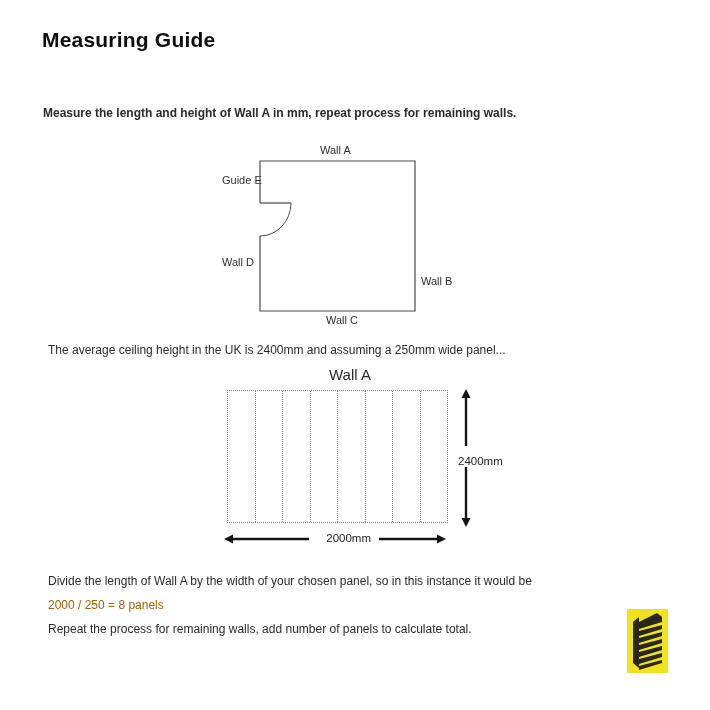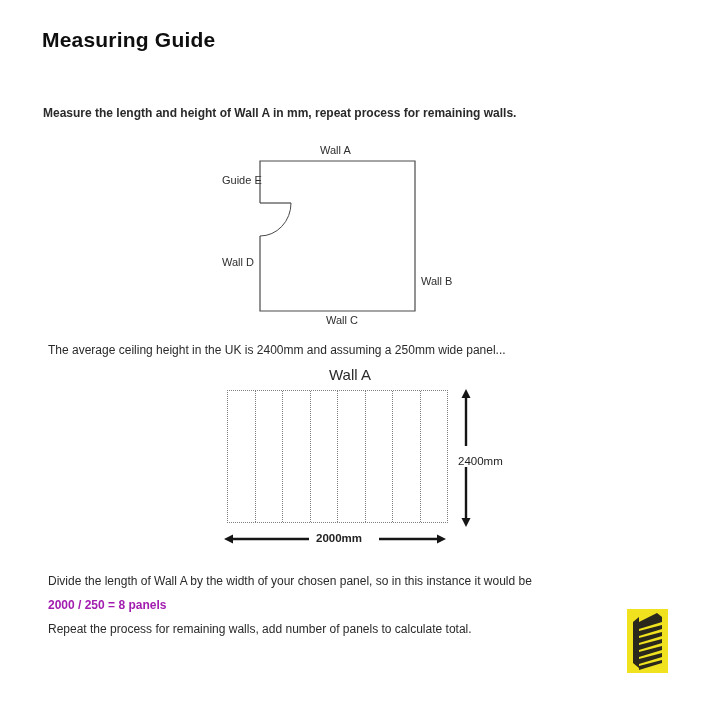--- a/index.html
+++ b/index.html
@@ -4,21 +4,21 @@
 <style>
   html,body { margin:0; padding:0; background:#ffffff; }
   .page {
     position:relative; width:710px; height:710px; background:#ffffff;
     font-family:"Liberation Sans","DejaVu Sans",sans-serif; color:#1f1f1f;
     overflow:hidden;
   }
   .abs { position:absolute; }
   .doc-title { left:42px; top:28px; font-size:21px; font-weight:700; color:#0e0e0e; letter-spacing:0.2px; }
   .body-text { font-size:12px; color:#2a2a2a; white-space:nowrap; }
-  .bold { font-weight:700; color:#a21caf; }
+  .bold { font-weight:400; color:#a16207; }
   .wall-label { font-size:11px; color:#2e2e2e; white-space:nowrap; }
   .panel-title { left:310px; top:366px; width:80px; text-align:center; font-size:15px; color:#2a2a2a; }
   .dim-label { font-size:11.5px; color:#222222; white-space:nowrap; }
 
   .panel-box {
     left:227px; top:390px; width:221px; height:133px;
     box-sizing:border-box; border:1px dotted #7e7e7e;
     display:flex; flex-direction:row;
   }
   .panel-cell { flex:1; border-right:1px dotted #7e7e7e; }
@@ -68,21 +68,21 @@
     <polygon points="8,139 3.5,130 12.5,130" fill="#151515"></polygon>
   </svg>
   <div class="abs dim-label" style="left:452px; top:455px;margin-left:6px;">2400mm</div>
 
   <svg class="abs" style="left:222px; top:530px;" width="228" height="18" viewBox="0 0 228 18">
     <polygon points="2,9 11,4.5 11,13.5" fill="#151515"></polygon>
     <line x1="10" y1="9" x2="87" y2="9" stroke="#151515" stroke-width="2.4"></line>
     <line x1="157" y1="9" x2="216" y2="9" stroke="#151515" stroke-width="2.4"></line>
     <polygon points="224,9 215,4.5 215,13.5" fill="#151515"></polygon>
   </svg>
-  <div class="abs dim-label" style="left:316px; top:532px; width:55px; text-align:left;font-weight:bold;">2000mm</div>
+  <div class="abs dim-label" style="left:316px; top:532px; width:55px; text-align:right;">2000mm</div>
 
   <div class="abs body-text" style="left:48px; top:574px;">Divide the length of Wall A by the width of your chosen panel, so in this instance it would be</div>
   <div class="abs body-text bold" style="left:48px; top:598px;">2000 / 250 = 8 panels</div>
   <div class="abs body-text" style="left:48px; top:622px;">Repeat the process for remaining walls, add number of panels to calculate total.</div>
 
   <div class="abs logo-box" style="background: rgb(240, 226, 31);">
     <svg width="41" height="64" viewBox="0 0 41 64">
       <g fill="#2a281c">
         <polygon points="6,13 12,8 12,59 6,54"></polygon>
         <polygon points="12,13 30,4 35,8 35,13 12,20"></polygon>

